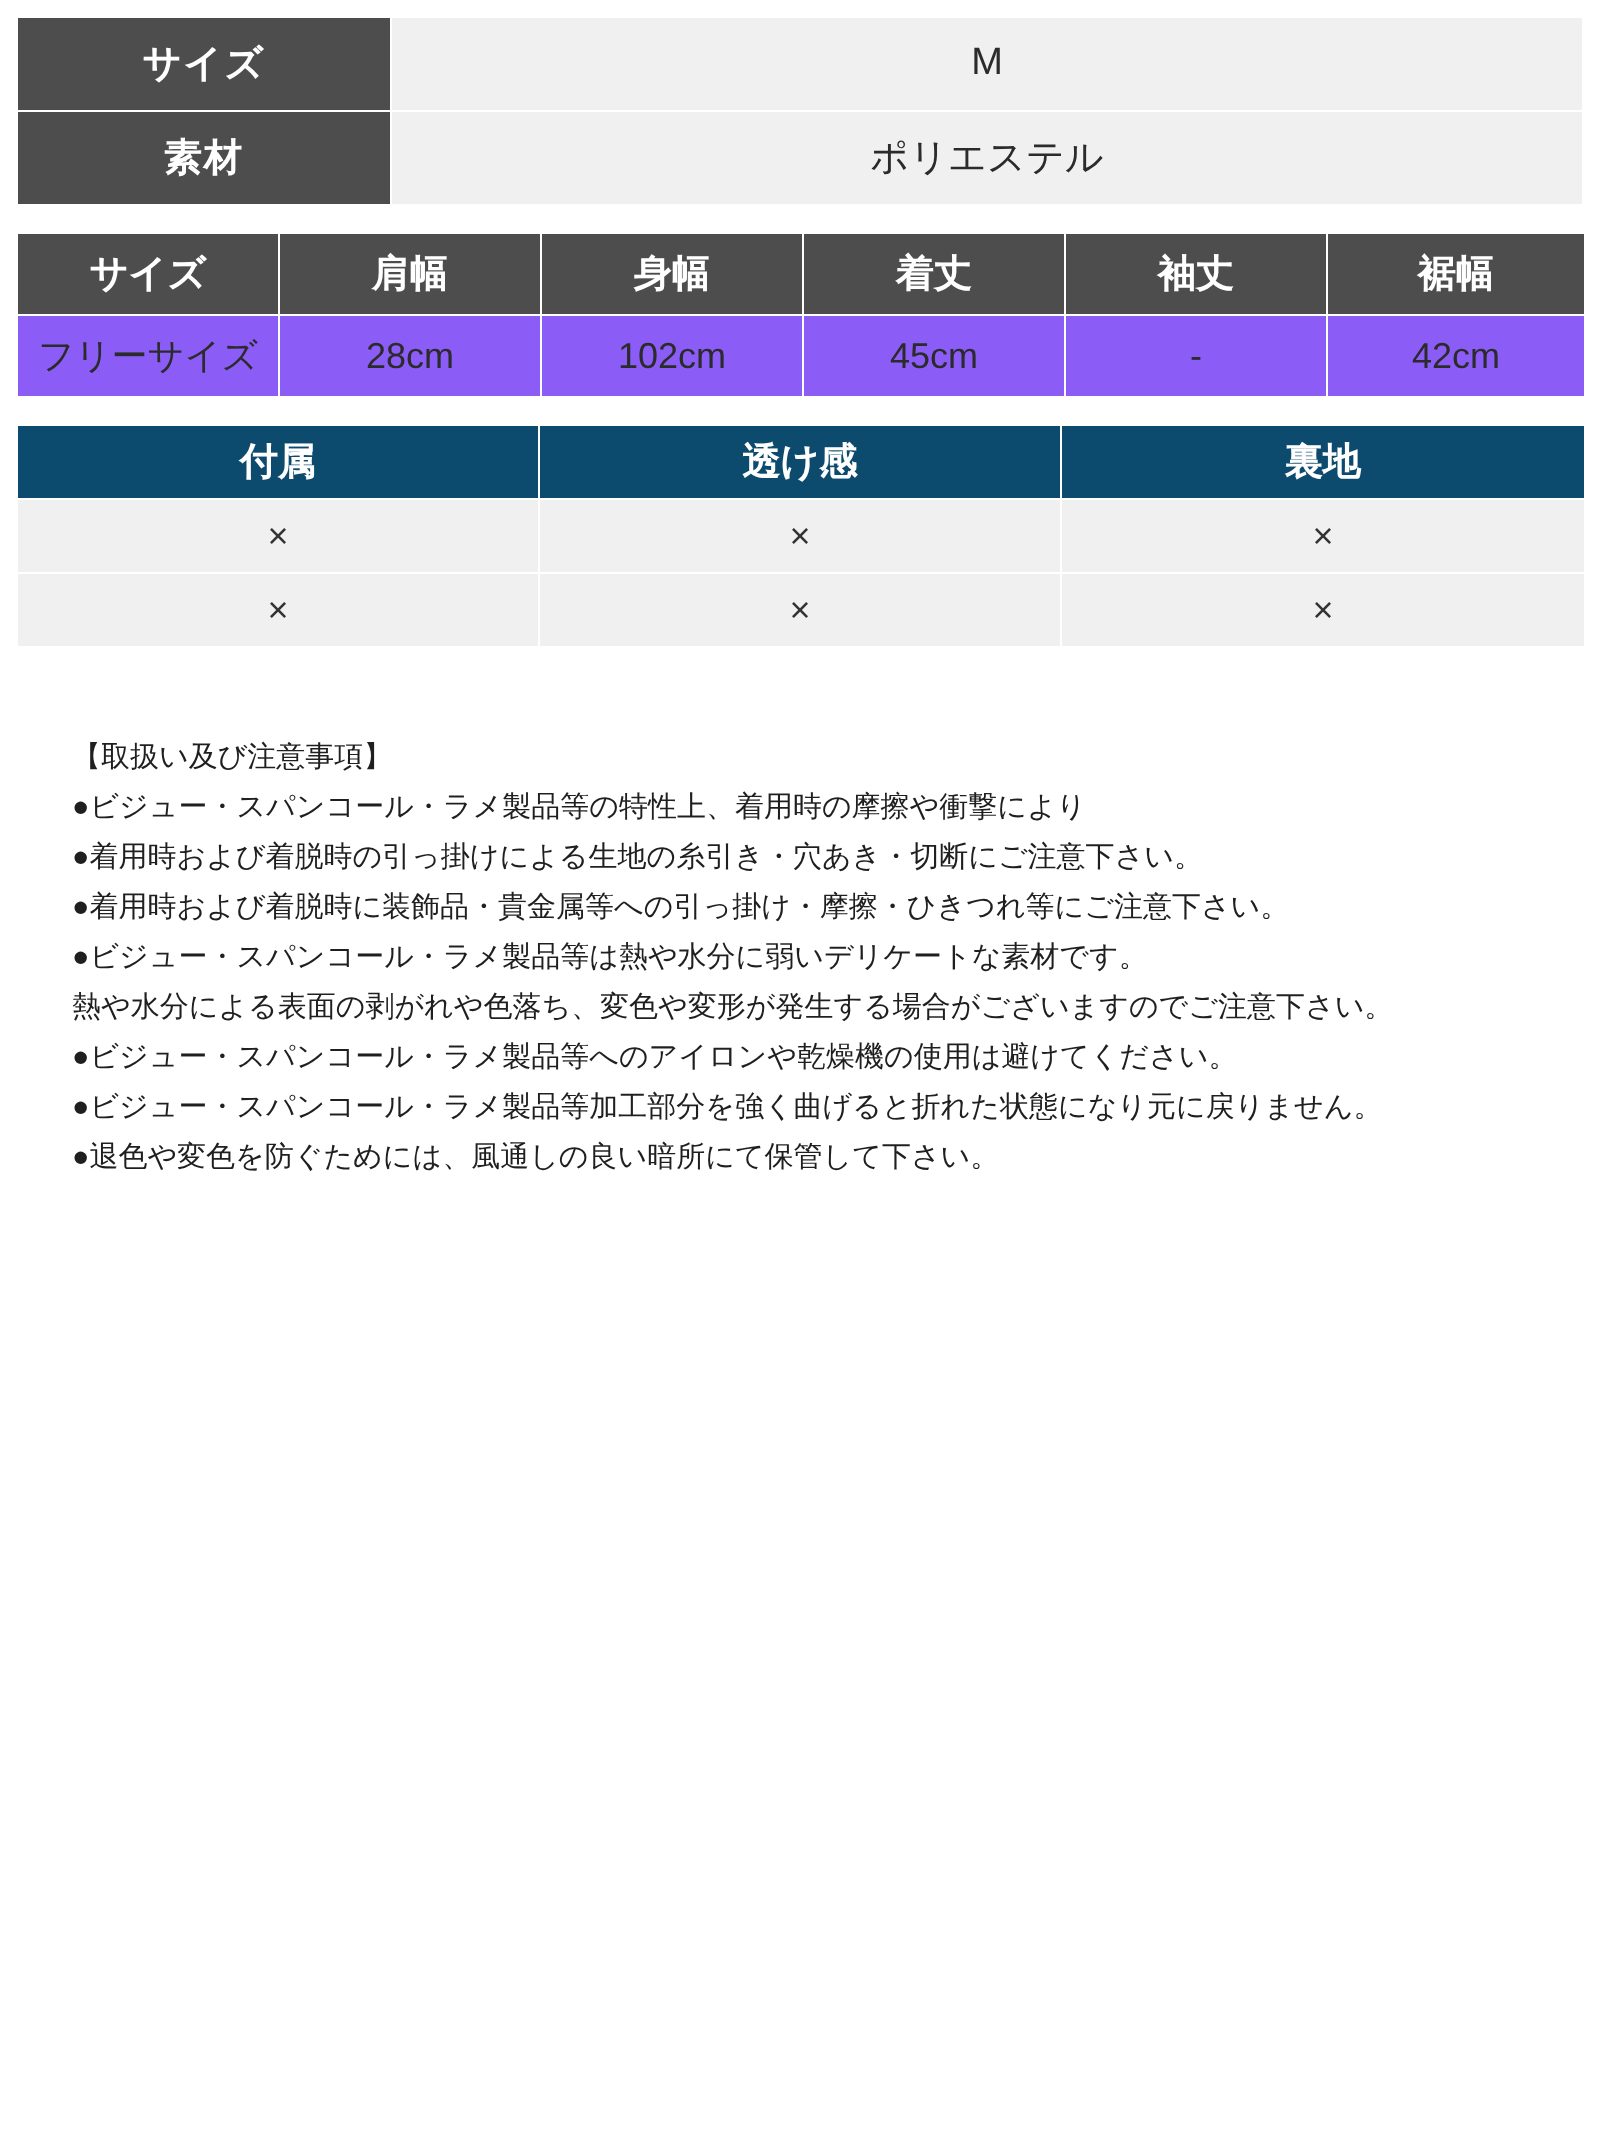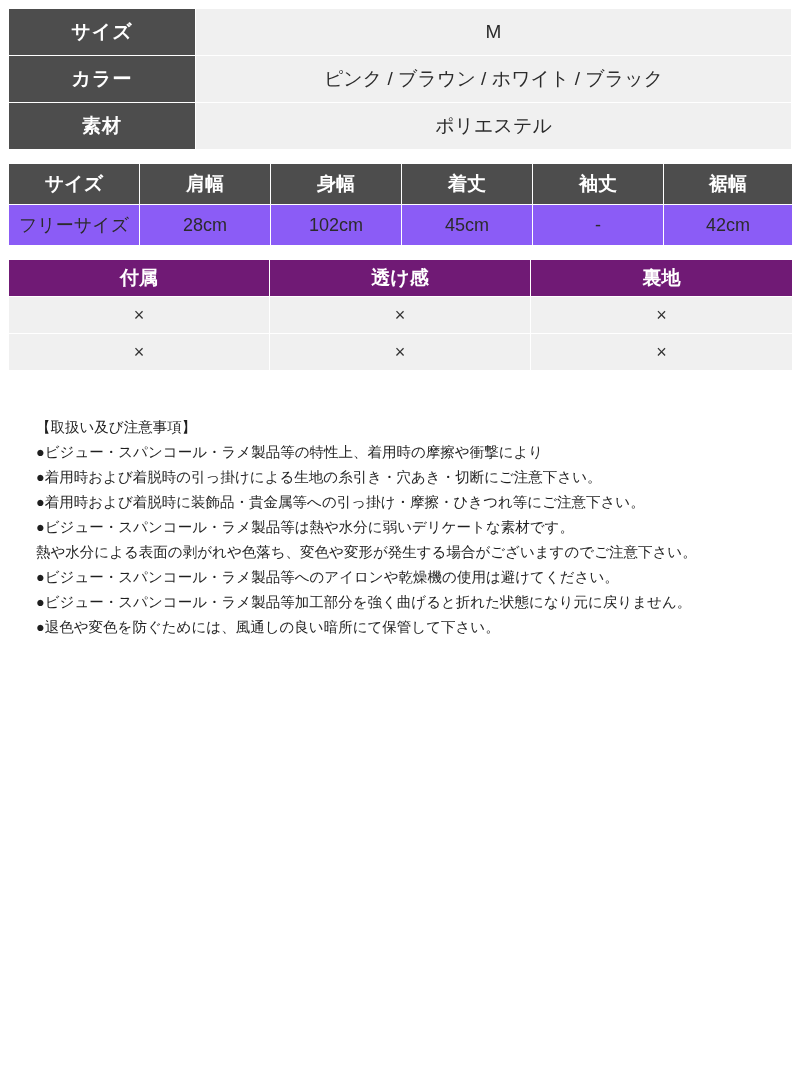--- a/index.html
+++ b/index.html
@@ -67,21 +67,21 @@
     background: #8b5cf6;
     height: 40px;
     font-size: 18px;
   }
 
   
   .attr-table {
     margin-top: 13px;
   }
   .attr-table th {
-    background: #701a75;
+    background: #0c4a6e;
     color: #ffffff;
     font-weight: bold;
     height: 36px;
     font-size: 19px;
   }
   .attr-table td {
     background: #f0f0f0;
     height: 36px;
     font-size: 18px;
     color: #333;
@@ -90,36 +90,33 @@
   
   .notes {
     margin-top: 44px;
     padding-left: 28px;
     font-size: 14.5px;
     line-height: 1.72;
     color: #1f1f1f;
   }
   .notes .note-line {
     white-space: pre;
+    font-family: Liberation Mono, monospace;
   }
 </style>
 </head>
 <body>
 
 <div class="page">
 
   <table class="spec-table">
     <tbody>
       <tr>
         <td class="label">サイズ</td>
         <td class="value">M</td>
-      </tr>
-      <tr>
-        <td class="label">カラー</td>
-        <td class="value">ピンク / ブラウン / ホワイト / ブラック</td>
       </tr>
       <tr>
         <td class="label">素材</td>
         <td class="value">ポリエステル</td>
       </tr>
     </tbody>
   </table>
 
   <table class="measure-table">
     <colgroup>

